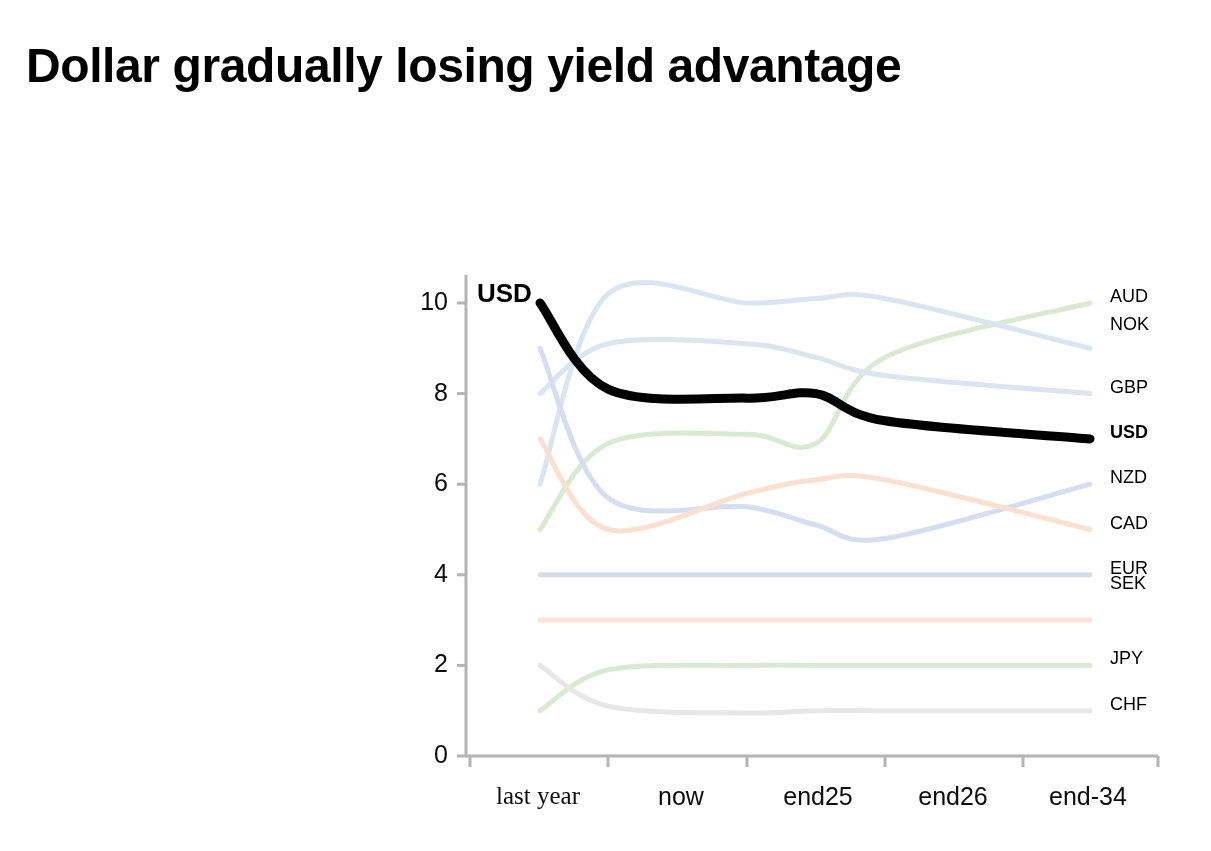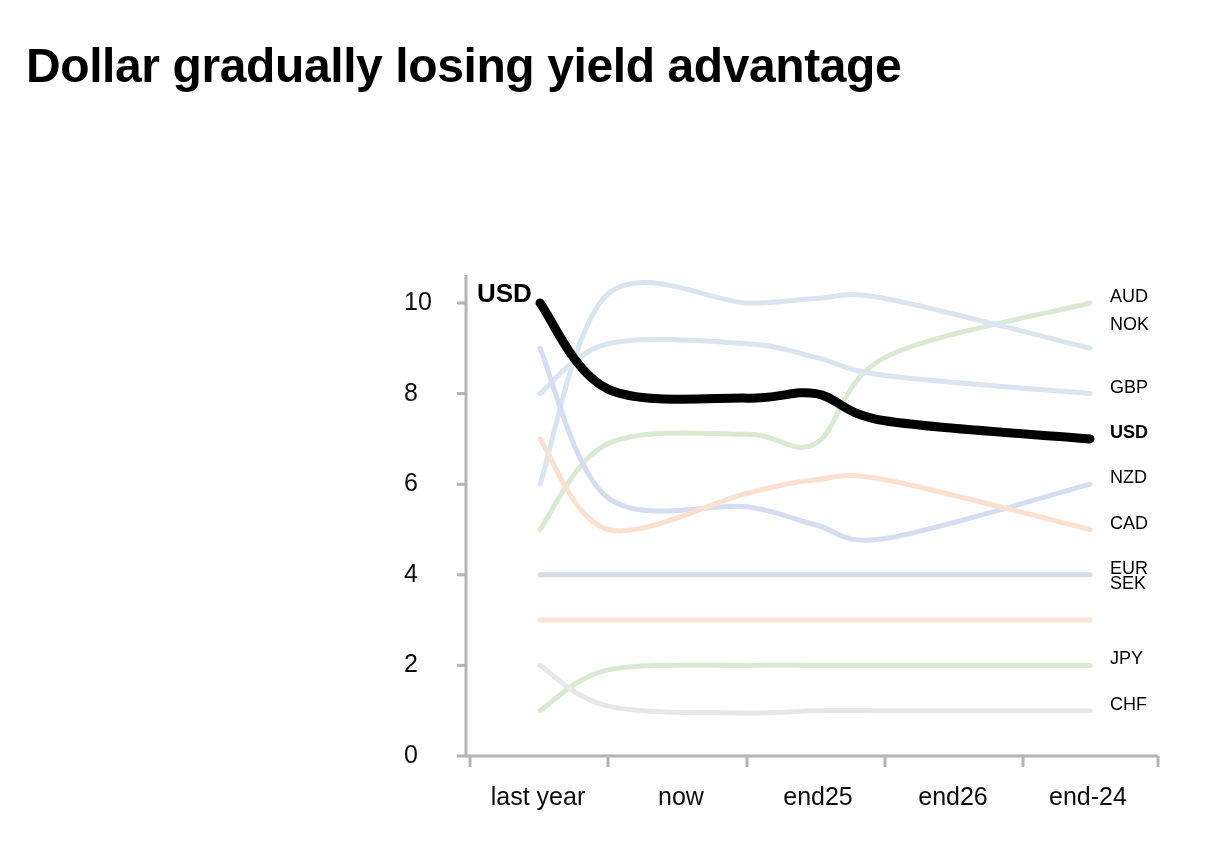--- a/index.html
+++ b/index.html
@@ -41,20 +41,21 @@
   }
   #plot-svg {
     position: absolute;
     left: 0;
     top: 0;
   }
   .ytick-label {
     position: absolute;
     font-size: 25px;
     color: #0d0d0d;
+    text-align: right;
     width: 44px;
     font-family: "Liberation Sans", sans-serif;
   }
   .xtick-label {
     position: absolute;
     font-size: 25px;
     color: #0d0d0d;
     text-align: center;
     font-family: "Liberation Sans", sans-serif;
     white-space: nowrap;
@@ -119,25 +120,25 @@
 
   <div id="ytick-container">
       <div class="ytick-label" style="left: 404px; top: 740px;">0</div>
       <div class="ytick-label" style="left: 404px; top: 649.4px;">2</div>
       <div class="ytick-label" style="left: 404px; top: 558.8px;">4</div>
       <div class="ytick-label" style="left: 404px; top: 468.2px;">6</div>
       <div class="ytick-label" style="left: 404px; top: 377.6px;">8</div>
       <div class="ytick-label" style="left: 404px; top: 287px;">10</div>
     </div>
   <div id="xtick-container">
-      <div class="xtick-label" style="left: 458px; width: 160px; top: 782px;">last year</div>
+      <div class="xtick-label" style="left: 458px; width: 160px; top: 782px; font-family: Liberation Serif, serif;">last year</div>
       <div class="xtick-label" style="left: 601px; width: 160px; top: 782px;">now</div>
       <div class="xtick-label" style="left: 738px; width: 160px; top: 782px;">end25</div>
       <div class="xtick-label" style="left: 873px; width: 160px; top: 782px;">end26</div>
-      <div class="xtick-label" style="left: 1008px; width: 160px; top: 782px;">end-24</div>
+      <div class="xtick-label" style="left: 1008px; width: 160px; top: 782px;">end-34</div>
     </div>
   <div id="series-label-container">
       <div class="series-label" style="top: 286px;">AUD</div>
       <div class="series-label" style="top: 314px;">NOK</div>
       <div class="series-label" style="top: 376.6px;">GBP</div>
       <div class="series-label bold" style="top: 421.9px;">USD</div>
       <div class="series-label" style="top: 467.2px;">NZD</div>
       <div class="series-label" style="top: 512.5px;">CAD</div>
       <div class="series-label" style="top: 557.8px;">EUR</div>
       <div class="series-label" style="top: 573px;">SEK</div>

